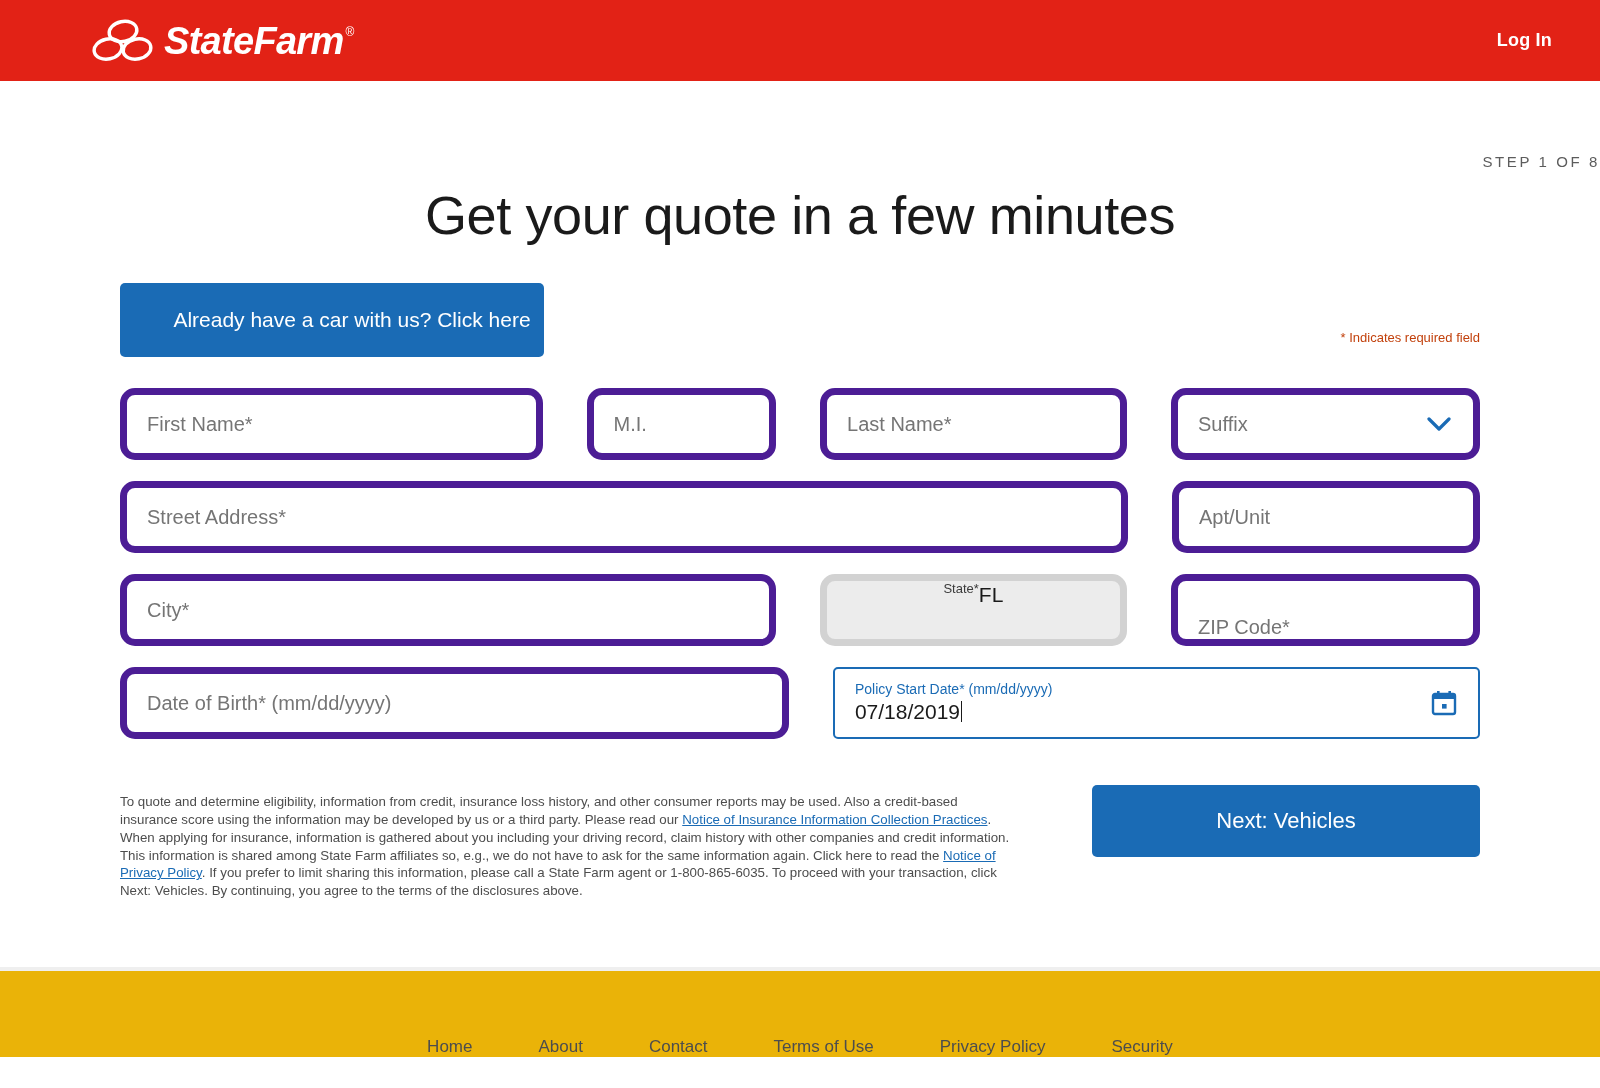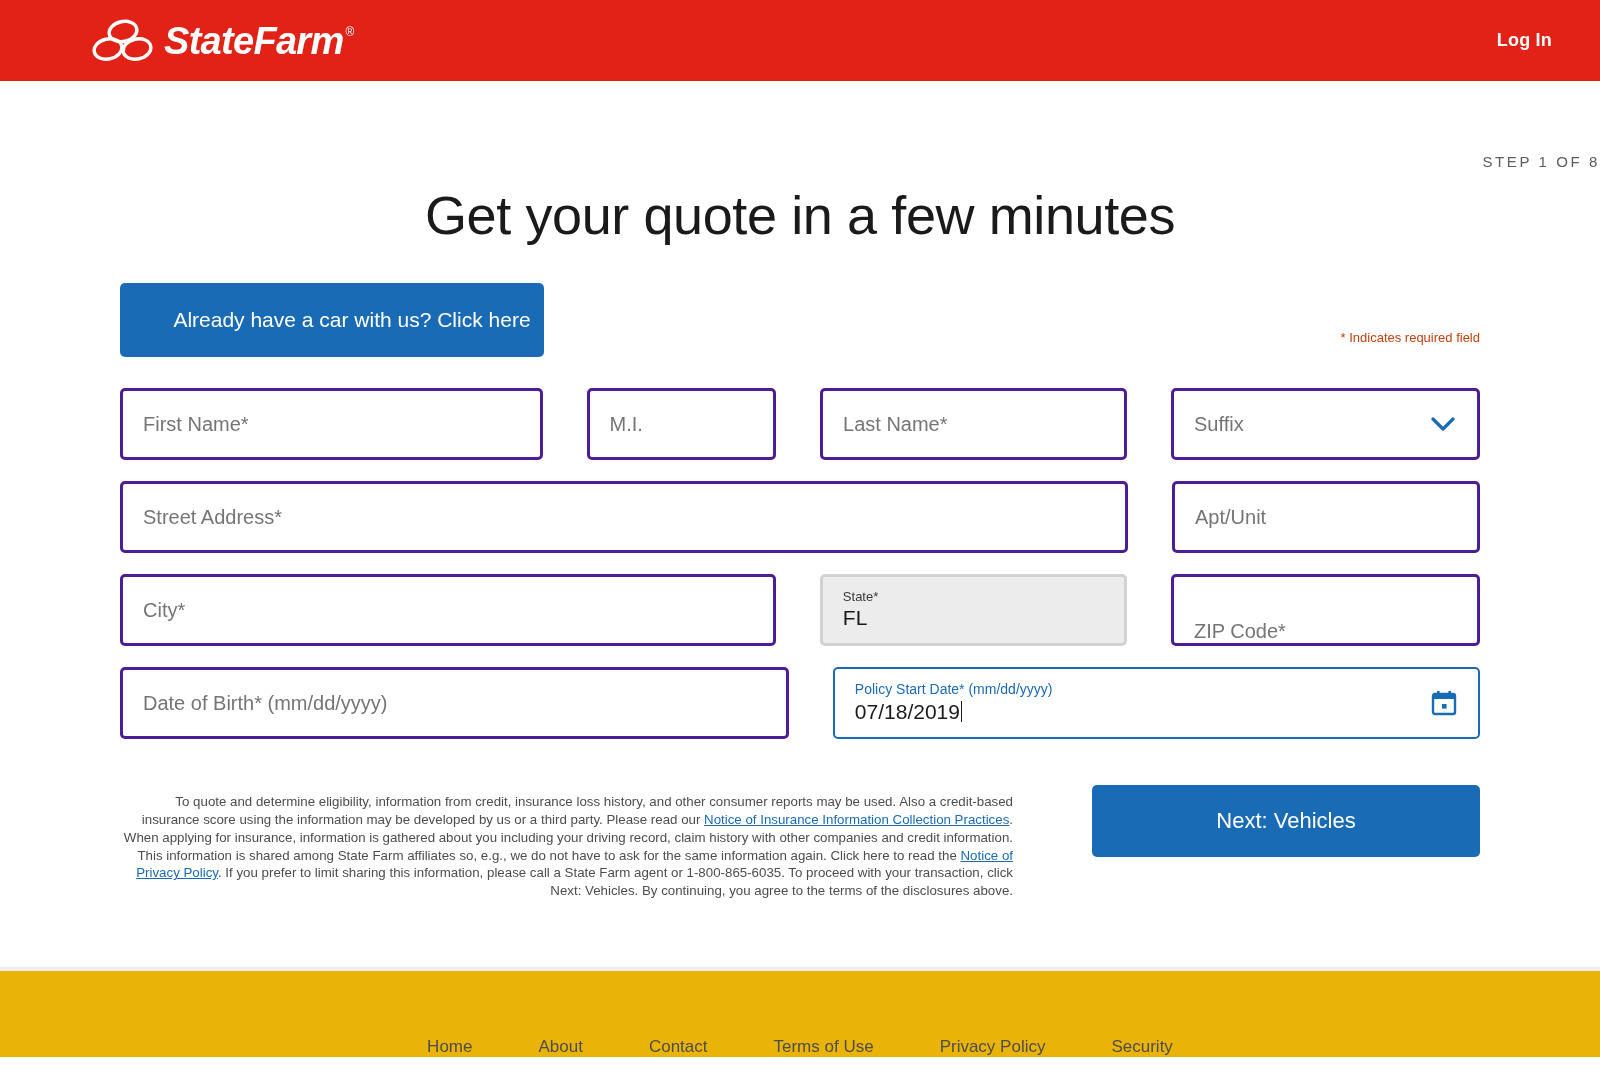--- a/index.html
+++ b/index.html
@@ -118,22 +118,22 @@
 
   .row {
     display: flex;
     gap: 44px;
     margin-top: 21px;
   }
   .row.first { margin-top: 31px; }
 
   .field {
     height: 72px;
-    border: 3px solid #4c1d95;
-    border-radius: 5px;
+    border: 7px solid #4c1d95;
+    border-radius: 15px;
     background: #ffffff;
     box-sizing: border-box;
     display: flex;
     align-items: center;
     padding: 0 20px;
     position: relative;
   }
   .field .ph {
     font-size: 20px;
     color: #757575;
@@ -160,21 +160,21 @@
     top: 50%;
     transform: translateY(-50%);
     width: 24px;
     height: 14px;
   }
 
   
   .field.filled {
     background: #ececec;
     border-color: #d2d2d2;
-    flex-direction: column;
+    flex-direction: row;
     align-items: flex-start;
     justify-content: center;
     padding: 0 20px;
   }
   .field .small-label {
     font-size: 13px;
     color: #3a3a3a;
     line-height: 1.2;
   }
   .field .value {
@@ -225,21 +225,21 @@
     display: flex;
     justify-content: space-between;
     align-items: flex-start;
     margin-top: 41px;
   }
   .disclosure {
     width: 893px;
     font-size: 13.3px;
     line-height: 17.8px;
     color: #4d4d4d;
-    text-align: right;
+    text-align: left;
   }
   .disclosure a {
     color: #1a6bb5;
     text-decoration: underline;
   }
   .next-btn {
     width: 388px;
     height: 72px;
     font-size: 22px;
     flex: none;

